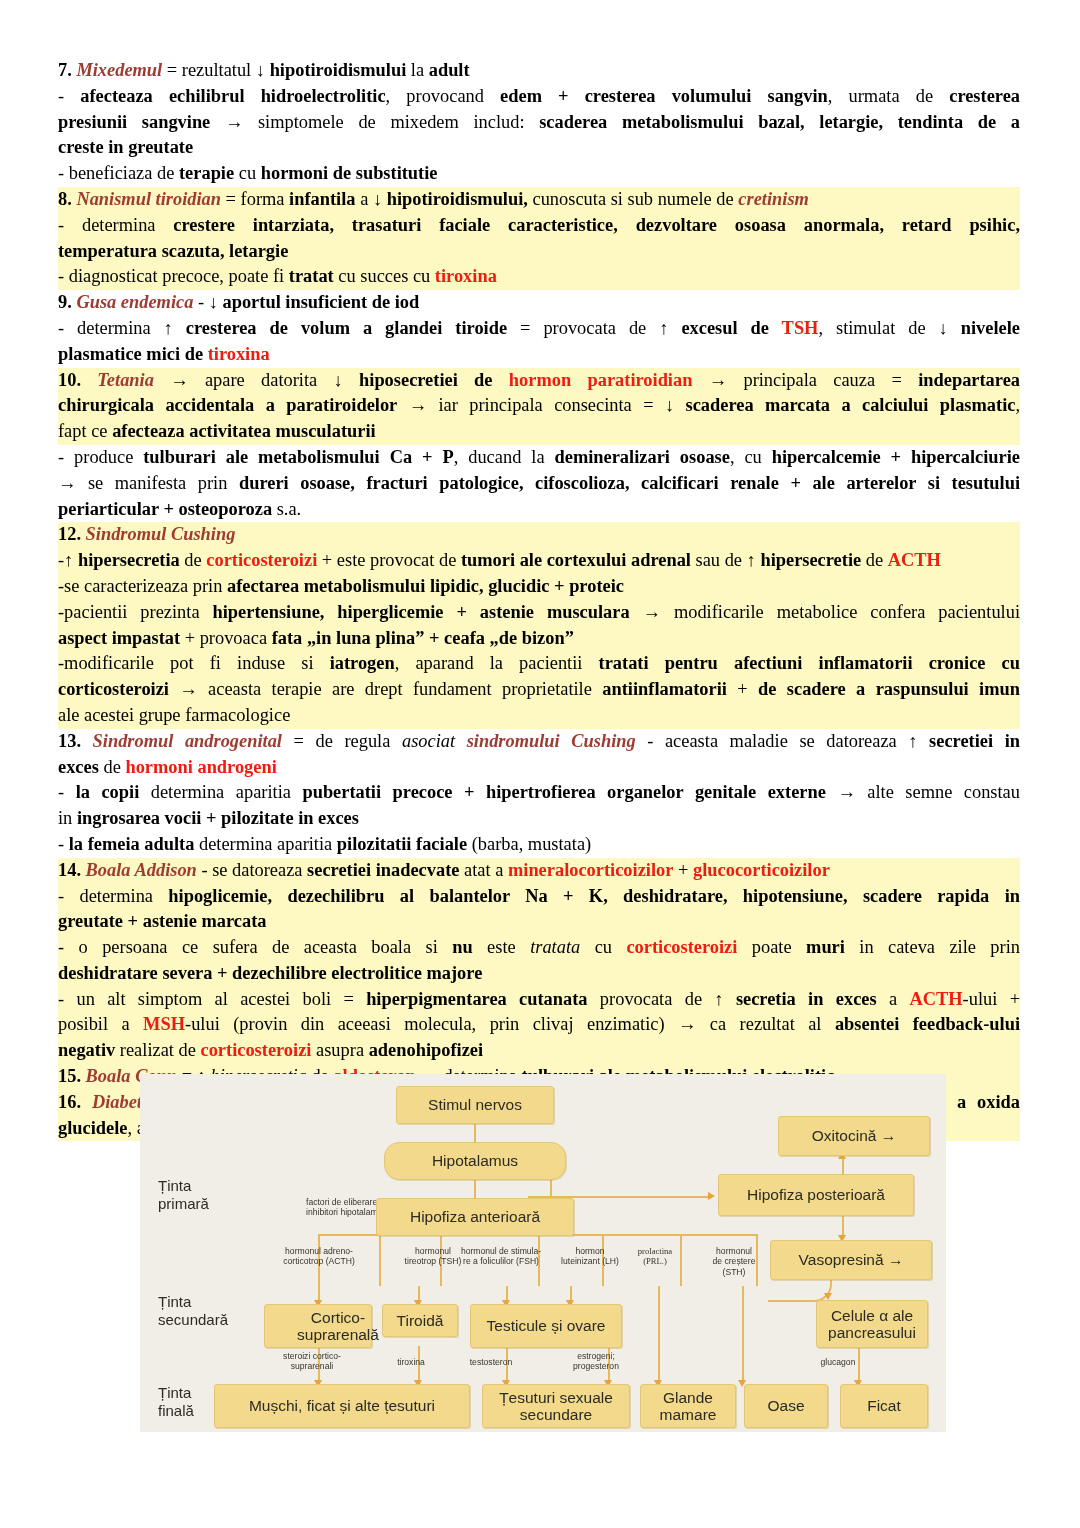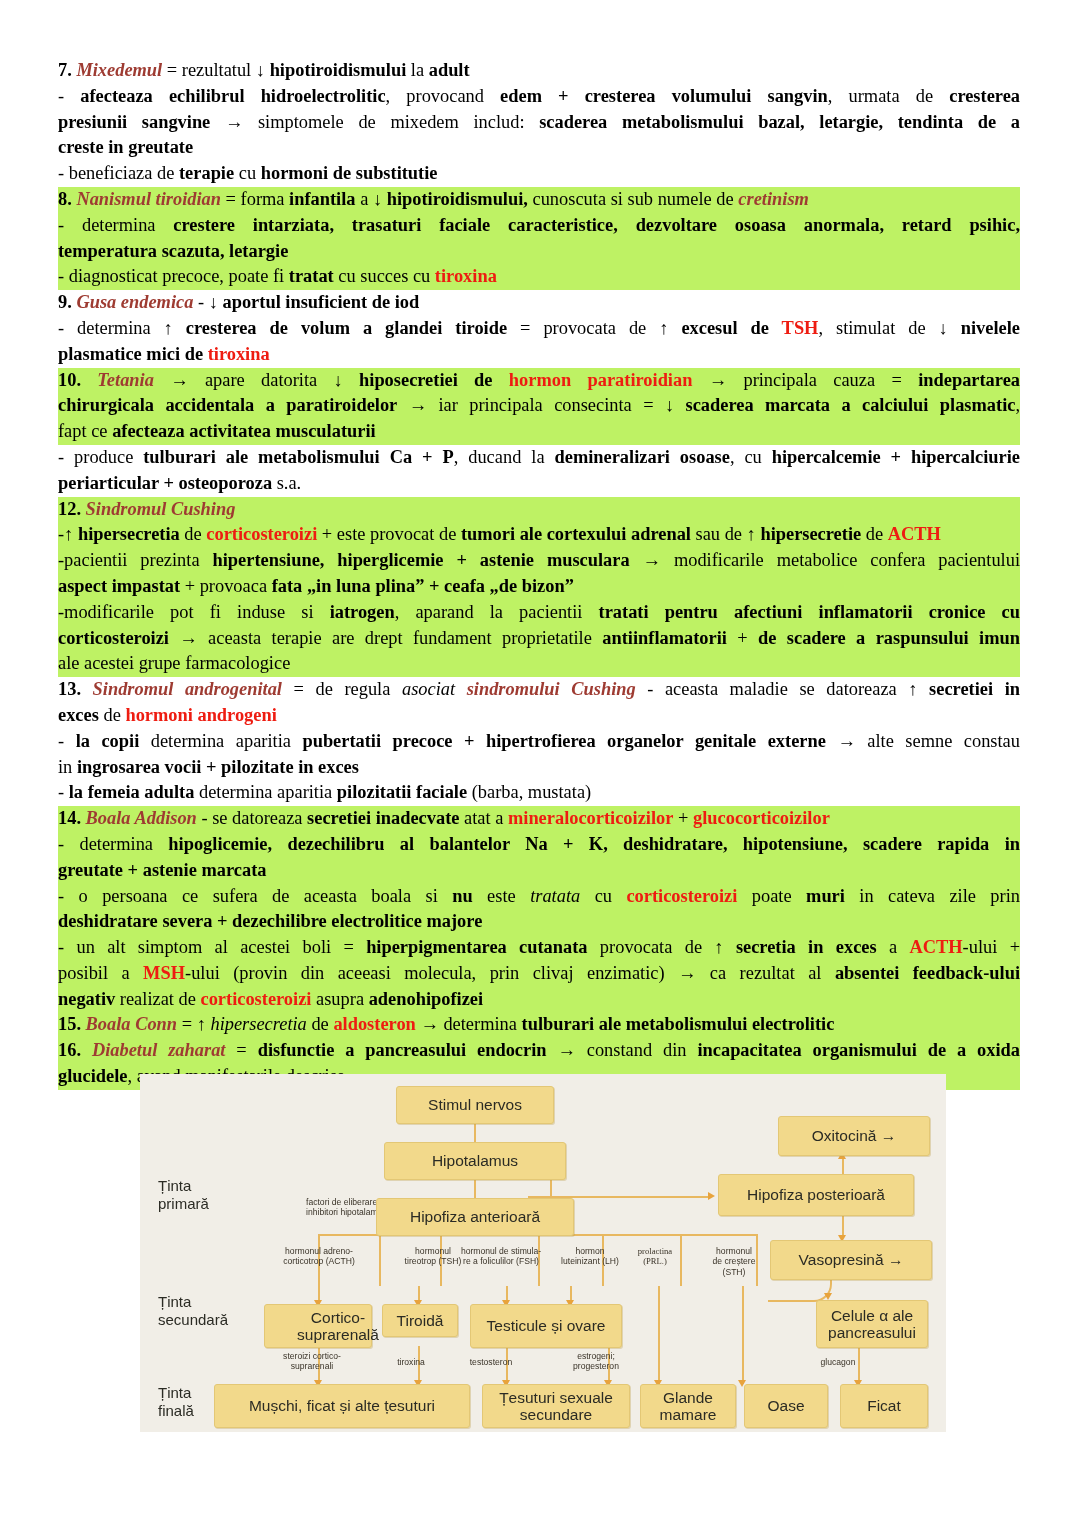--- a/index.html
+++ b/index.html
@@ -37,21 +37,21 @@
   .ln {
     margin: 0;
     padding: 0;
     text-align: justify;
   }
   
   .ln.j { text-align-last: justify; }
   .ln.l { text-align-last: left; }
 
   
-  .hl { background: #bef264; }
+  .hl { background: #fef9c3; }
 
   
   .b  { font-weight: bold; }
   .i  { font-style: italic; font-family: Liberation Serif, serif; }
   .bi { font-weight: bold; }
   .maroon-bi { color: #9e3b32; font-weight: bold; font-style: italic; }
   .red { color: #ee1c11; font-weight: bold; }
 
   
   #diagram {
@@ -154,26 +154,28 @@
 
     <div class="ln j"><span>- determina ↑ </span><span class="b">cresterea de volum a glandei tiroide</span><span> = provocata de ↑ </span><span class="bi">excesul de </span><span class="red">TSH</span><span>, stimulat de ↓ </span><span class="bi">nivelele</span></div>
     <div class="ln l"><span class="bi">plasmatice mici de </span><span class="red">tiroxina</span></div>
 
     <div class="ln j hl"><span class="b">10. </span><span class="maroon-bi">Tetania</span><span> → apare datorita ↓ </span><span class="bi">hiposecretiei de </span><span class="red">hormon paratiroidian</span><span> → principala cauza = </span><span class="bi">indepartarea</span></div>
     <div class="ln j hl"><span class="bi">chirurgicala accidentala a paratiroidelor</span><span> → iar principala consecinta = ↓ </span><span class="b">scaderea marcata a calciului plasmatic</span><span>,</span></div>
     <div class="ln l hl"><span>fapt ce </span><span class="b">afecteaza activitatea musculaturii</span></div>
 
 
     <div class="ln j"><span>- produce </span><span class="b">tulburari ale metabolismului Ca + P</span><span>, ducand la </span><span class="bi">demineralizari osoase</span><span>, cu </span><span class="bi">hipercalcemie + hipercalciurie</span></div>
+    <div class="ln j"><span>→ se manifesta prin </span><span class="b">dureri osoase, fracturi patologice, cifoscolioza, calcificari renale + ale arterelor si tesutului</span></div>
     <div class="ln l"><span class="b">periarticular + osteoporoza</span><span> s.a.</span></div>
 
     <div class="ln l hl"><span class="b">12. </span><span class="maroon-bi">Sindromul Cushing</span></div>
 
     <div class="ln l hl"><span>-↑ </span><span class="bi">hipersecretia</span><span> de </span><span class="red">corticosteroizi</span><span> + este provocat de </span><span class="bi">tumori ale cortexului adrenal</span><span> sau de ↑ </span><span class="bi">hipersecretie</span><span> de </span><span class="red">ACTH</span></div>
 
+    <div class="ln l hl"><span>-se caracterizeaza prin </span><span class="b">afectarea metabolismului lipidic, glucidic + proteic</span></div>
 
     <div class="ln j hl"><span>-pacientii prezinta </span><span class="b">hipertensiune, hiperglicemie + astenie musculara</span><span> → modificarile metabolice confera pacientului</span></div>
     <div class="ln l hl"><span class="b">aspect impastat</span><span> + provoaca </span><span class="b">fata „in luna plina” + ceafa „de bizon”</span></div>
 
     <div class="ln j hl"><span>-modificarile pot fi induse si </span><span class="bi">iatrogen</span><span>, aparand la pacientii </span><span class="bi">tratati pentru afectiuni inflamatorii cronice cu</span></div>
     <div class="ln j hl"><span class="bi">corticosteroizi</span><span> → aceasta terapie are drept fundament proprietatile </span><span class="bi">antiinflamatorii</span><span> + </span><span class="bi">de scadere a raspunsului imun</span></div>
     <div class="ln l hl"><span>ale acestei grupe farmacologice</span></div>
 
     <div class="ln j"><span class="b">13. </span><span class="maroon-bi">Sindromul androgenital</span><span> = de regula </span><span class="i">asociat </span><span class="maroon-bi">sindromului Cushing</span><span> - aceasta maladie se datoreaza ↑ </span><span class="bi">secretiei in</span></div>
     <div class="ln l"><span class="bi">exces</span><span> de </span><span class="red">hormoni androgeni</span></div>
@@ -309,21 +311,21 @@
       </div>
       <div class="dlabel" style="left:232px; top:283px; width:78px;">tiroxina</div>
       <div class="dlabel" style="left:306px; top:283px; width:90px;">testosteron</div>
       <div class="dlabel" style="left:406px; top:277px; width:100px;">
         <div>estrogeni;</div>
         <div>progesteron</div>
       </div>
       <div class="dlabel" style="left:660px; top:283px; width:76px;">glucagon</div>
 
       <div class="dbox big" style="left:256px; top:12px; width:158px; height:38px;">Stimul nervos</div>
-      <div class="dbox big" style="left:244px; top:68px; width:182px; height:38px;">Hipotalamus</div>
+      <div class="dbox big" style="left:244px; top:68px; width:182px; height:38px;border-radius:15px;">Hipotalamus</div>
       <div class="dbox big" style="left:578px; top:100px; width:196px; height:42px;">Hipofiza posterioară</div>
 
       <div class="dbox big" style="left:236px; top:124px; width:198px; height:38px;">Hipofiza anterioară</div>
       <div class="dbox big" style="left:638px; top:42px; width:152px; height:40px;">Oxitocină →</div>
       <div class="dbox big" style="left:630px; top:166px; width:162px; height:40px;">Vasopresină →</div>
 
       <div class="dbox big" style="left:124px; top:230px; width:108px; height:44px; flex-direction:column;padding-left:40px;">
         <span>Cortico-</span>
         <span>suprarenală</span>
       </div>

